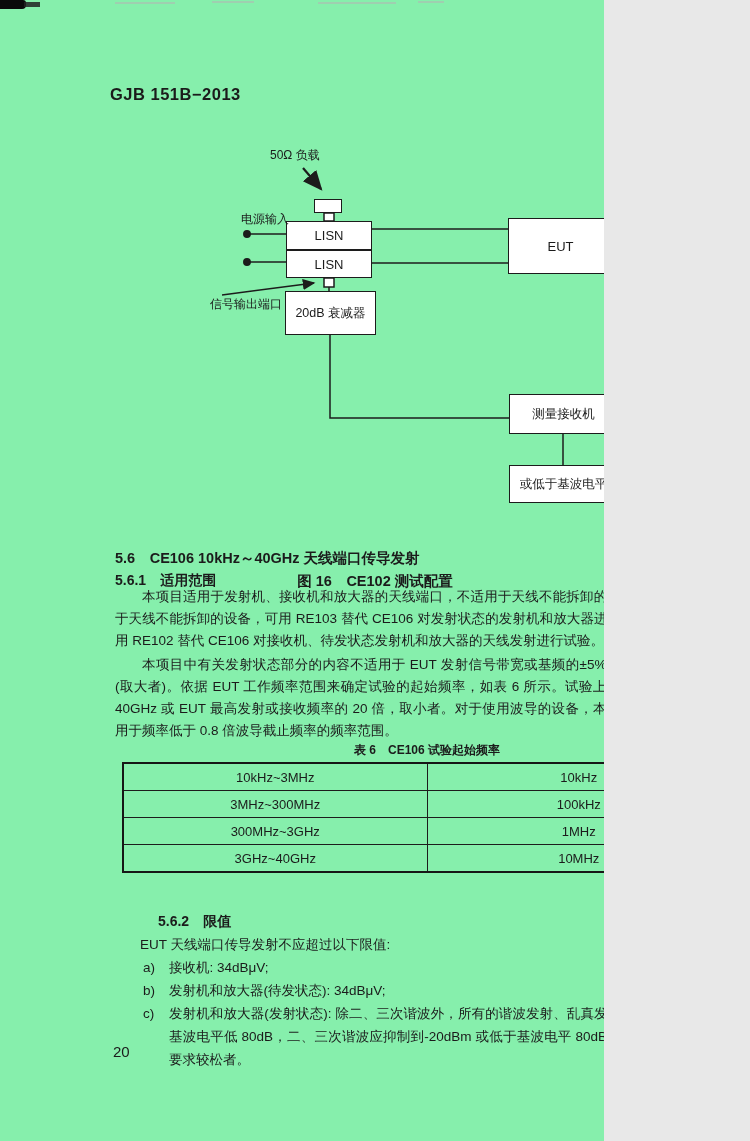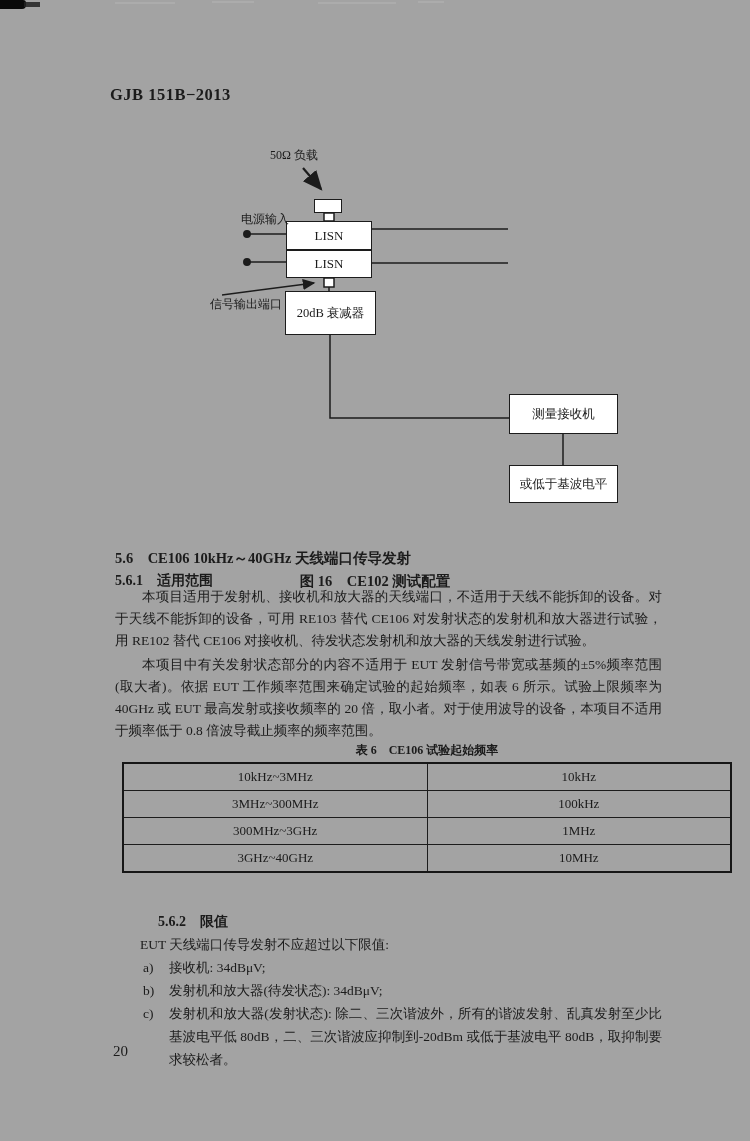--- a/index.html
+++ b/index.html
@@ -1,21 +1,21 @@
 <!DOCTYPE html>
 <html><head>
 <meta charset="utf-8">
 <style>
   html,body{margin:0;padding:0;background:#e8e8e8;}
   .page{
     position:relative;
-    width:750px;height:1141px;
-    background:#a3a3a3;
+    width:604px;height:1141px;
+    background:#86efac;
     overflow:hidden;
-    font-family:Liberation Serif, serif;
+    font-family:Liberation Sans, sans-serif;
     color:#1b1b1b;
   }
   
   .blob{position:absolute;left:0;top:0;width:26px;height:9px;background:#0a0a0a;border-radius:0 3px 4px 0;}
   .blob2{position:absolute;left:24px;top:2px;width:16px;height:5px;background:#222;opacity:.85;}
   .noise{position:absolute;height:2px;background:#b5b5b5;opacity:.55;}
   .n1{left:115px;top:2px;width:60px;}
   .n2{left:212px;top:1px;width:42px;}
   .n3{left:318px;top:2px;width:78px;}
   .n4{left:418px;top:1px;width:26px;}
@@ -122,20 +122,23 @@
     </g>
   </svg>
 
   <div class="dbox box-load"></div>
   <div class="dbox box-lisn1">
       <span>LISN</span>
     </div>
   <div class="dbox box-lisn2">
       <span>LISN</span>
     </div>
+  <div class="dbox box-eut">
+      <span>EUT</span>
+    </div>
   <div class="dbox box-atten">
       <span>20dB 衰减器</span>
     </div>
   <div class="dbox box-recv">
       <span>测量接收机</span>
     </div>
   <div class="dbox box-rec">
       <span>或低于基波电平</span>
     </div>
 

